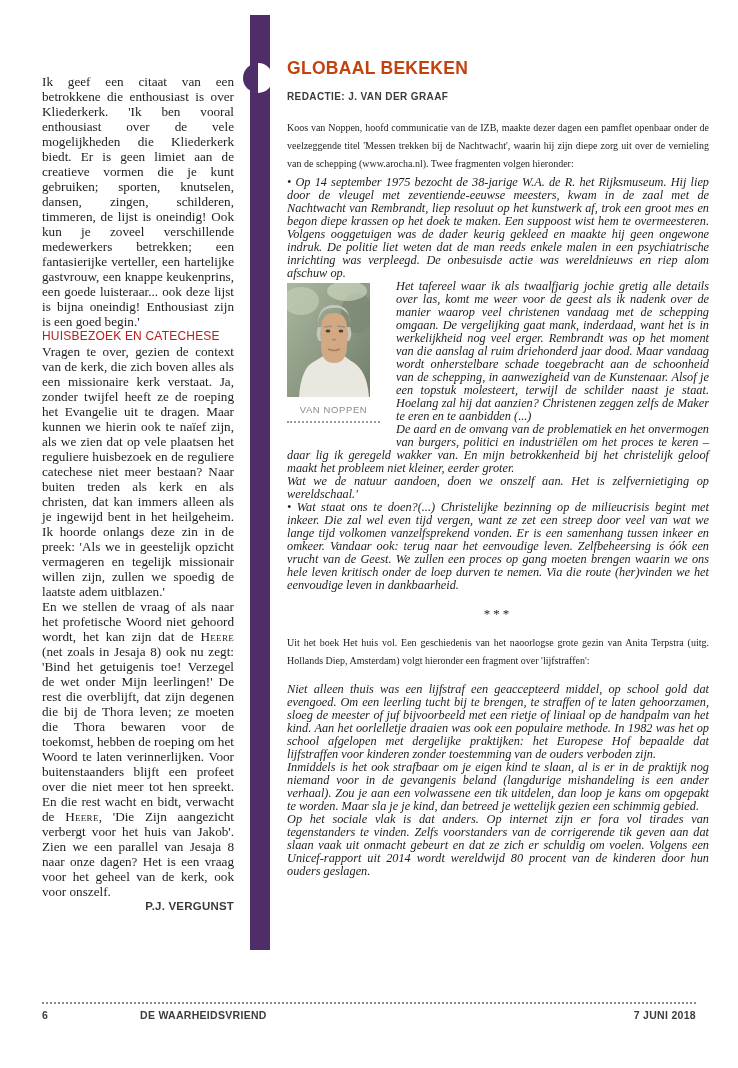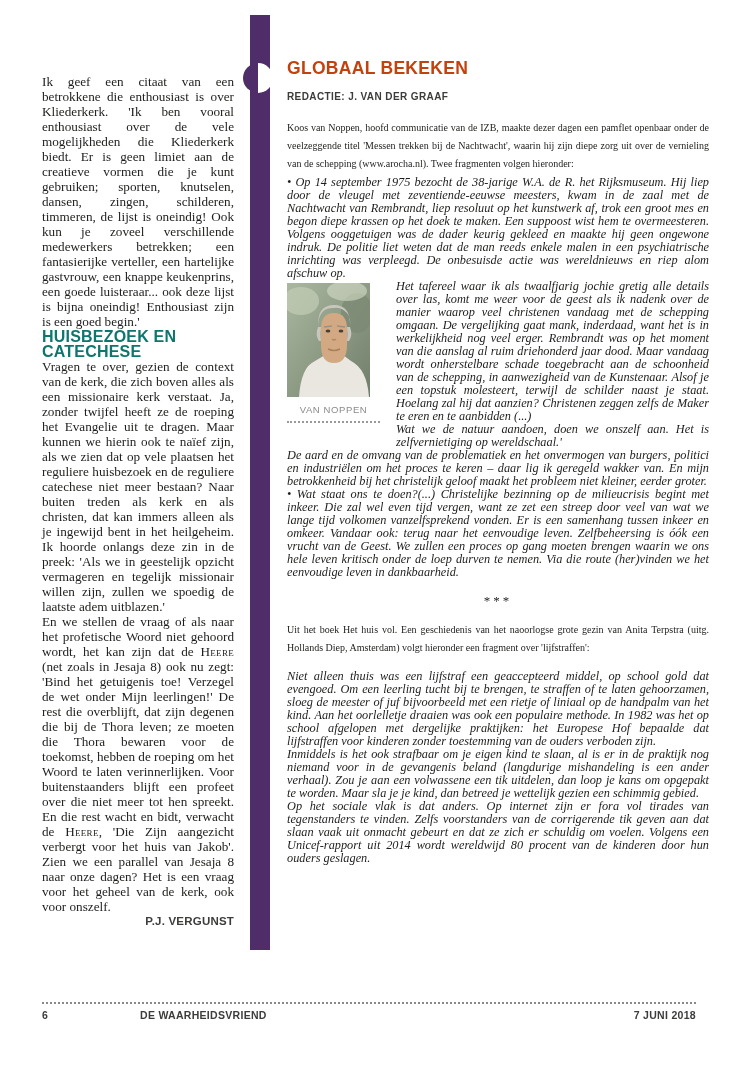--- a/index.html
+++ b/index.html
@@ -15,22 +15,22 @@
 
   
   .left-col {
     position: absolute; left: 42px; top: 74px; width: 192px;
     font-size: 13.2px; line-height: 15px;
     text-align: justify; hyphens: auto;
   }
   .left-col p { margin: 0; }
   .section-heading {
     font-family: "Liberation Sans", sans-serif;
-    font-weight: bold; font-size: 16px; letter-spacing: 0.2px;
-    color: #0f766e; text-align: left;
+    font-weight: normal; font-size: 12px; letter-spacing: 0.2px;
+    color: #b91c1c; text-align: left;
     margin: 10px 0 3px 0;
   }
   .author {
     font-family: Liberation Sans, sans-serif;
     font-weight: bold; font-size: 11.5px; color: #3c3c3b;
     text-align: right; margin-top: 7px; letter-spacing: 0.2px;
   }
   .s-sc { font-variant: small-caps; letter-spacing: 0.3px; }
   .s-i  { }
 
@@ -145,22 +145,22 @@
           <ellipse cx="54" cy="48" rx="2.4" ry="1.6" fill="#4a3f35"></ellipse>
           <path d="M37 44 L45 43 M50 43 L58 44" stroke="#9b9286" stroke-width="1.6" fill="none"></path>
           <path d="M45 56 Q47 58 49 56" stroke="#b08a63" stroke-width="1.4" fill="none"></path>
           <path d="M41 66 Q47 69 53 66" stroke="#a97f5c" stroke-width="1.4" fill="none"></path>
         </svg>
         <div class="photo-caption">VAN NOPPEN</div>
         <div class="caption-divider"></div>
       </div>
 
       <p>Het tafereel waar ik als twaalfjarig jochie gretig alle details over las, komt me weer voor de geest als ik nadenk over de manier waarop veel christenen vandaag met de schepping omgaan. De vergelijking gaat mank, inderdaad, want het is in werkelijkheid nog veel erger. Rembrandt was op het moment van die aanslag al ruim driehonderd jaar dood. Maar vandaag wordt onherstelbare schade toegebracht aan de schoonheid van de schepping, in aanwezigheid van de Kunstenaar. Alsof je een topstuk molesteert, terwijl de schilder naast je staat. Hoelang zal hij dat aanzien? Christenen zeggen zelfs de Maker te eren en te aanbidden (...)</p>
+      <p>De aard en de omvang van de problematiek en het onvermogen van burgers, politici en industriëlen om het proces te keren – daar lig ik geregeld wakker van. En mijn betrokkenheid bij het christelijk geloof maakt het probleem niet kleiner, eerder groter.</p>
       <p>Wat we de natuur aandoen, doen we onszelf aan. Het is zelfvernietiging op wereldschaal.'</p>
-      <p>De aard en de omvang van de problematiek en het onvermogen van burgers, politici en industriëlen om het proces te keren – daar lig ik geregeld wakker van. En mijn betrokkenheid bij het christelijk geloof maakt het probleem niet kleiner, eerder groter.</p>
       <p>• Wat staat ons te doen?(...) Christelijke bezinning op de milieucrisis begint met inkeer. Die zal wel even tijd vergen, want ze zet een streep door veel van wat we lange tijd volkomen vanzelfsprekend vonden. Er is een samenhang tussen inkeer en omkeer. Vandaar ook: terug naar het eenvoudige leven. Zelfbeheersing is óók een vrucht van de Geest. We zullen een proces op gang moeten brengen waarin we ons hele leven kritisch onder de loep durven te nemen. Via die route (her)vinden we het eenvoudige leven in dankbaarheid.</p>
     </div>
 
     <div class="stars">***</div>
 
     <p class="roman book-intro"><span>Uit het boek </span><span class="s-i">Het huis vol. Een geschiedenis van het naoorlogse grote gezin</span><span> van Anita Terpstra (uitg. Hollands Diep, Amsterdam) volgt hieronder een fragment over 'lijfstraffen':</span></p>
 
     <div class="frag frag-2">
       <p>Niet alleen thuis was een lijfstraf een geaccepteerd middel, op school gold dat evengoed. Om een leerling tucht bij te brengen, te straffen of te laten gehoorzamen, sloeg de meester of juf bijvoorbeeld met een rietje of liniaal op de handpalm van het kind. Aan het oorlelletje draaien was ook een populaire methode. In 1982 was het op school afgelopen met dergelijke praktijken: het Europese Hof bepaalde dat lijfstraffen voor kinderen zonder toestemming van de ouders verboden zijn.</p>
       <p>Inmiddels is het ook strafbaar om je eigen kind te slaan, al is er in de praktijk nog niemand voor in de gevangenis beland (langdurige mishandeling is een ander verhaal). Zou je aan een volwassene een tik uitdelen, dan loop je kans om opgepakt te worden. Maar sla je je kind, dan betreed je wettelijk gezien een schimmig gebied.</p>

